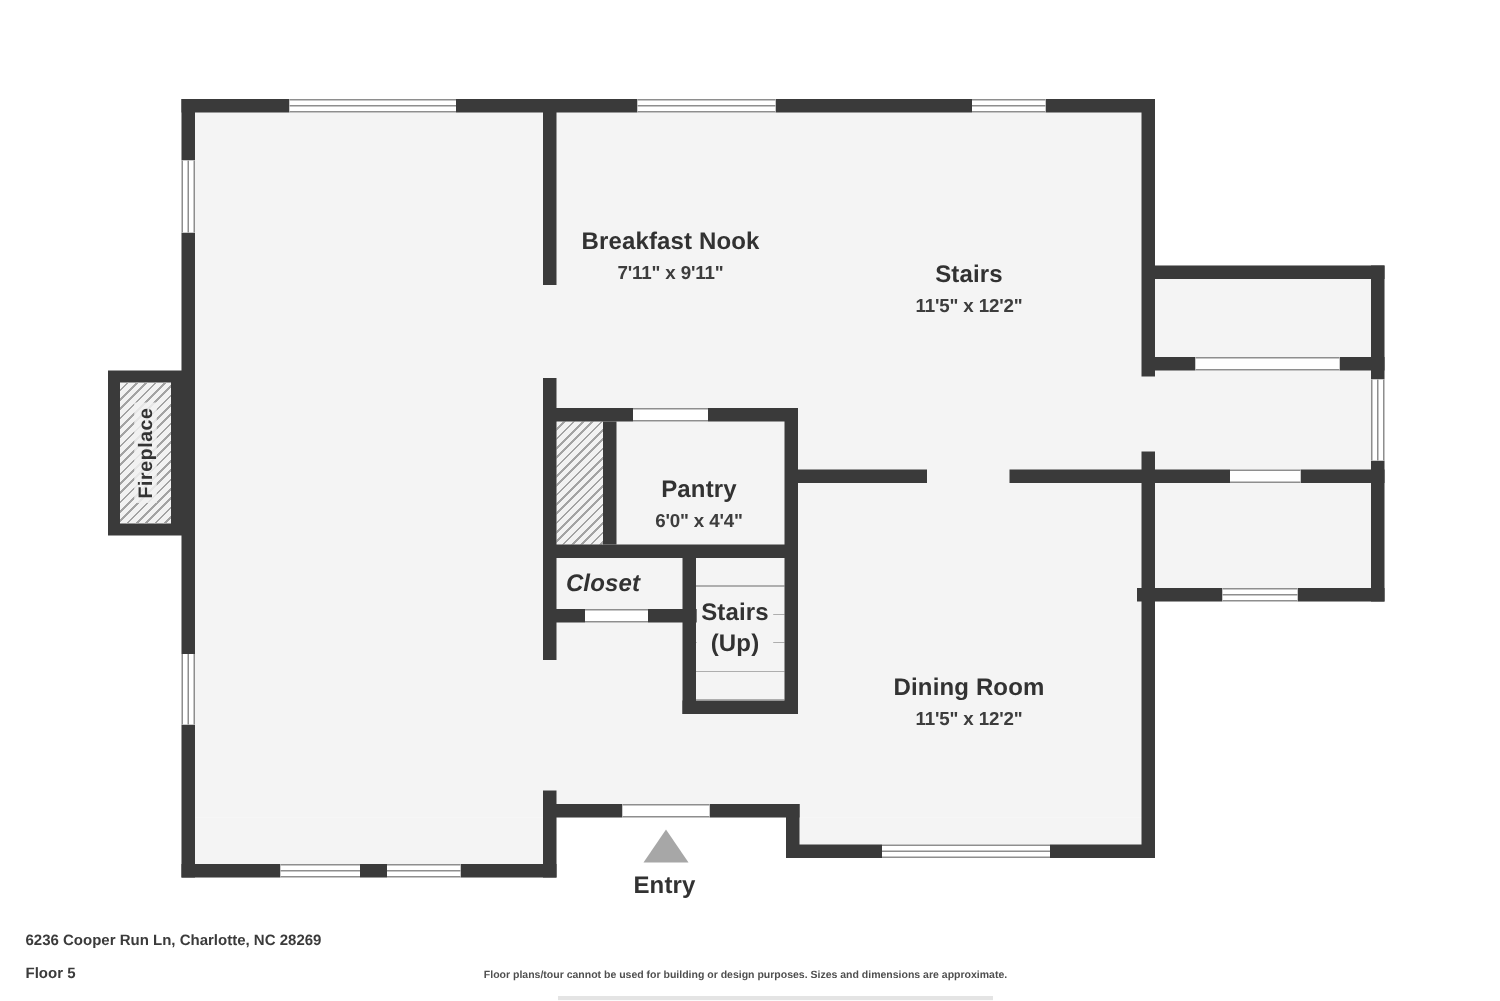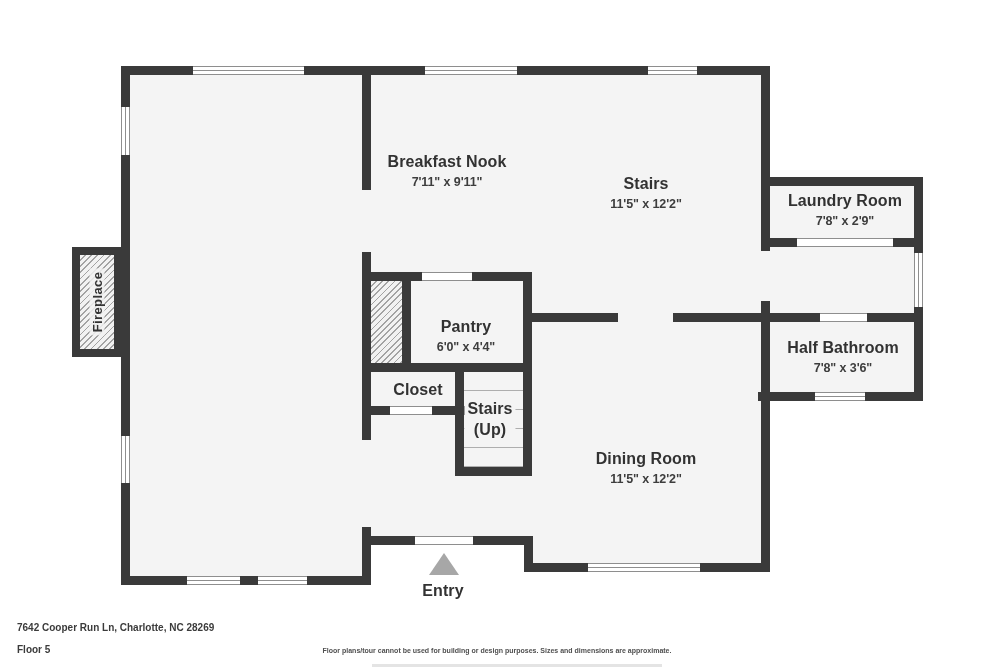--- a/index.html
+++ b/index.html
@@ -114,45 +114,37 @@
       <div class="abs opening door h" style="left: 390px; top: 406px; width: 42px; height: 9px;"></div>
       <div class="abs opening door h" style="left: 415px; top: 536px; width: 58px; height: 9px;"></div>
       <div class="room-label" style="left: 447px; top: 151px;">
         <span>Breakfast Nook</span>
         <span class="room-dims">7'11" x 9'11"</span>
       </div>
       <div class="room-label" style="left: 646px; top: 173px;">
         <span>Stairs</span>
         <span class="room-dims">11'5" x 12'2"</span>
       </div>
-      <div class="room-label" style="left: 845px; top: 190px;">
-        <span>Laundry Room</span>
-        <span class="room-dims">7'8" x 2'9"</span>
-      </div>
       <div class="room-label" style="left: 466px; top: 316px;">
         <span>Pantry</span>
         <span class="room-dims">6'0" x 4'4"</span>
       </div>
-      <div class="room-label" style="left: 843px; top: 337px;">
-        <span>Half Bathroom</span>
-        <span class="room-dims">7'8" x 3'6"</span>
-      </div>
-      <div class="room-label" style="left: 418px; top: 379px;">
+      <div class="room-label" style="left: 402px; top: 379px; font-style: italic;">
         <span>Closet</span>
       </div>
       <div class="room-label masked" style="left: 490px; top: 398px;">
         <span>Stairs</span>
         <span>(Up)</span>
       </div>
       <div class="room-label" style="left: 646px; top: 448px;">
         <span>Dining Room</span>
         <span class="room-dims">11'5" x 12'2"</span>
       </div>
       <div class="abs entry-arrow" style="left: 429px; top: 553px;"></div>
       <div class="room-label" style="left: 443px; top: 580px;">
         <span>Entry</span>
       </div>
     </div>
-  <div class="footer-address">7642 Cooper Run Ln, Charlotte, NC 28269</div>
+  <div class="footer-address">6236 Cooper Run Ln, Charlotte, NC 28269</div>
   <div class="footer-floor">Floor 5</div>
   <div class="footer-disclaimer">Floor plans/tour cannot be used for building or design purposes. Sizes and dimensions are approximate.</div>
   <div class="footer-cutoff"></div>
 </div>
 
 </body></html>

